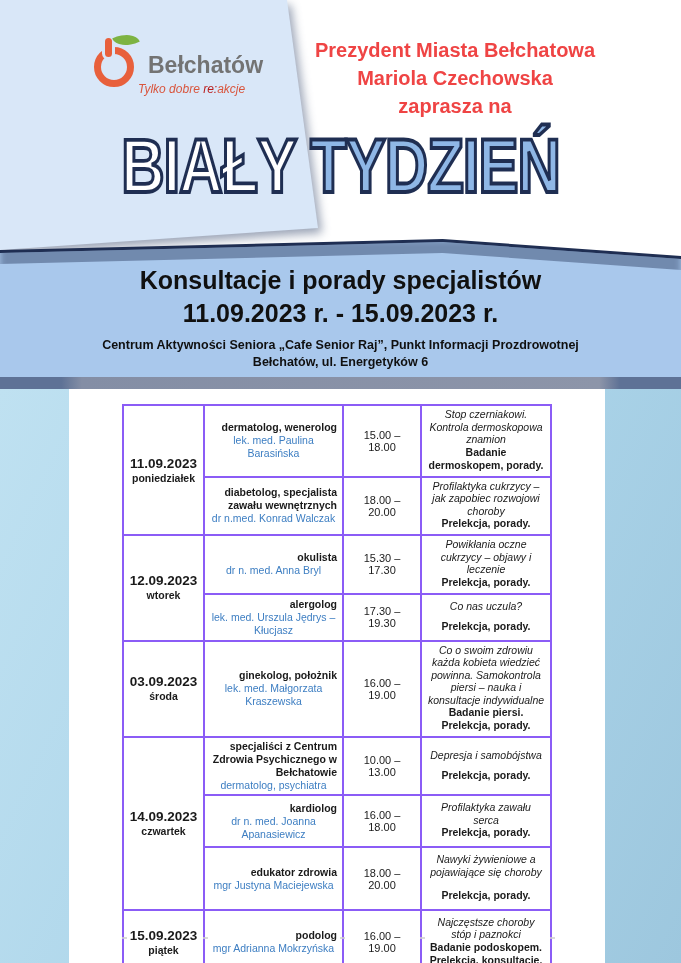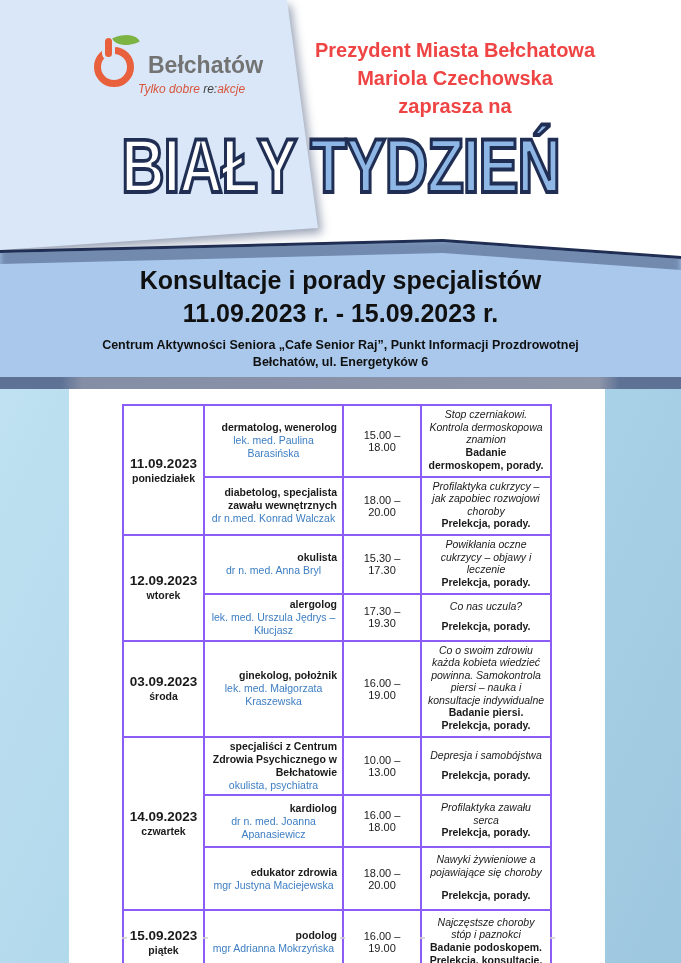--- a/index.html
+++ b/index.html
@@ -12,21 +12,21 @@
   .panel{position:absolute;left:0;top:0;width:681px;height:252px;background:#d9e7f8;
          clip-path:polygon(0 0,287px 0,318px 228px,0 250px);}
 
   
   .logo{position:absolute;left:90px;top:30px;width:190px;height:80px;}
   .power-ring{position:absolute;left:4px;top:17px;width:26px;height:26px;border:7px solid #e8603c;border-radius:50%;}
   .power-bar{position:absolute;left:15px;top:8px;width:7px;height:19px;background:#e8603c;border-radius:4px;box-shadow:0 0 0 3px #d9e7f8;}
   .leaf{position:absolute;left:24px;top:3px;width:24px;height:14px;background:#7db342;border-radius:2% 100% 2% 100%;transform:rotate(-24deg);}
   .brand-name{position:absolute;left:58px;top:22px;font-size:23px;font-weight:bold;color:#737373;letter-spacing:0;}
   .brand-tagline{position:absolute;left:48px;top:52px;font-size:12px;font-style:italic;color:#d9553d;white-space:nowrap;}
-  .brand-tagline .tg-accent{color:#404040;}
+  .brand-tagline .tg-accent{color:#b91c1c;}
 
   
   .invite{position:absolute;left:285px;top:36px;width:340px;text-align:center;color:#ef4444;}
   .invite div{font-size:20px;font-weight:bold;line-height:28px;}
 
   
   .big-title{position:absolute;left:0;top:136px;width:681px;text-align:center;font-weight:bold;
              font-size:60px;line-height:60px;letter-spacing:-1px;white-space:nowrap;
              transform:scaleY(1.28);transform-origin:50% 50%;}
   .big-title .w1{color:#ffffff;-webkit-text-stroke:3px #1f2e52;}
@@ -203,21 +203,21 @@
                 </div>
               </td>
             </tr>
             <tr style="height: 47px;">
               <td class="date-cell" rowspan="3">
                 <div class="d-date">14.09.2023</div>
                 <div class="d-day">czwartek</div>
               </td>
               <td class="spec-cell">
                 <div class="s-spec">specjaliści z Centrum Zdrowia Psychicznego w Bełchatowie</div>
-                <div class="s-person">okulista, psychiatra</div>
+                <div class="s-person">dermatolog, psychiatra</div>
               </td>
               <td class="time-cell">10.00 – 13.00</td>
               <td class="desc-cell">
                 <div class="desc-wrap" style="min-height: 35px;">
                   <div class="t-topic">Depresja i samobójstwa</div>
                   <div class="t-activity">Prelekcja, porady.</div>
                 </div>
               </td>
             </tr>
             <tr style="height: 52px;">

